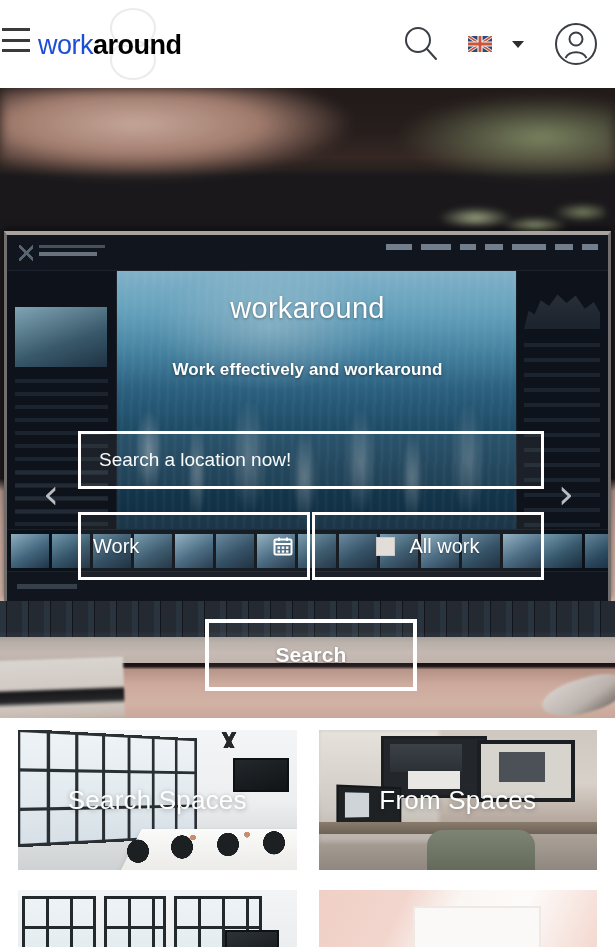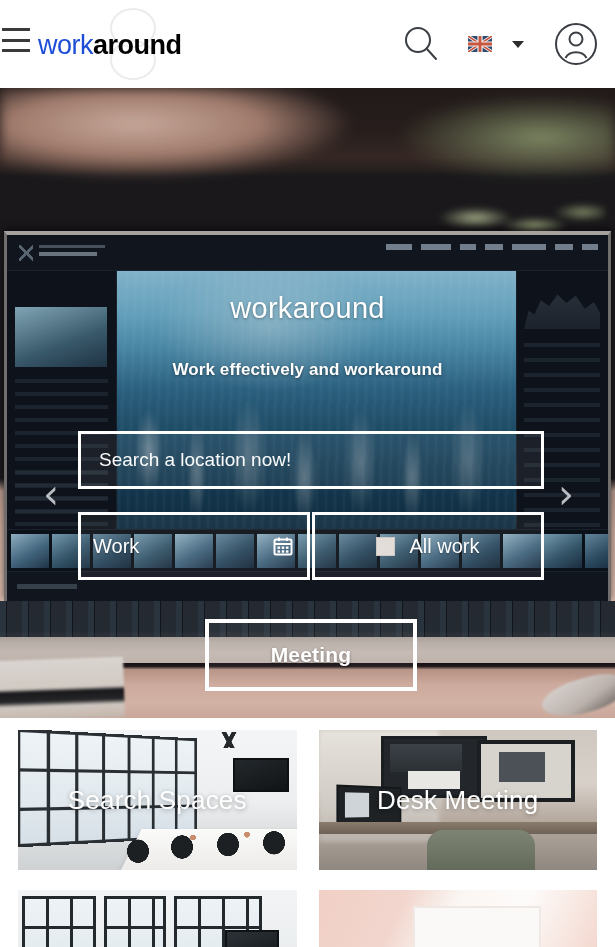--- a/index.html
+++ b/index.html
@@ -755,21 +755,21 @@
       </div>
 
 
       <div class="date-cell alldates-cell">
         <span class="checkbox"></span>
         <span class="dlabel">All work</span>
       </div>
 
     </div>
 
-    <button class="search-btn">Meeting</button>
+    <button class="search-btn">Search</button>
 
   </div>
 </div>
 
 <div class="cards">
 
   <div class="card">
     <div class="card-img img-meeting">
       <div class="win"></div>
       <div class="truss"></div>
@@ -783,21 +783,21 @@
 
   <div class="card">
     <div class="card-img img-desk">
       <div class="winlight"></div>
       <div class="mon-big"></div>
       <div class="mon-side"></div>
       <div class="laptop"></div>
       <div class="deskline"></div>
       <div class="chair"></div>
     </div>
-    <div class="card-title">Desk Meeting</div>
+    <div class="card-title">From Spaces</div>
   </div>
 
   <div class="card">
     <div class="card-img img-loft">
       <div class="w w1"></div>
       <div class="w w2"></div>
       <div class="w w3"></div>
       <div class="tv2"></div>
 
     </div>

